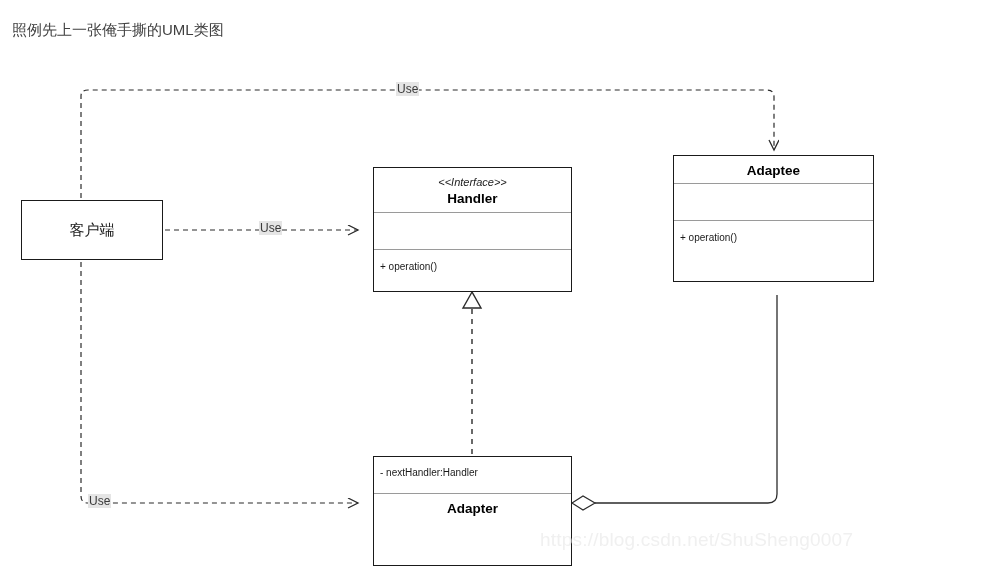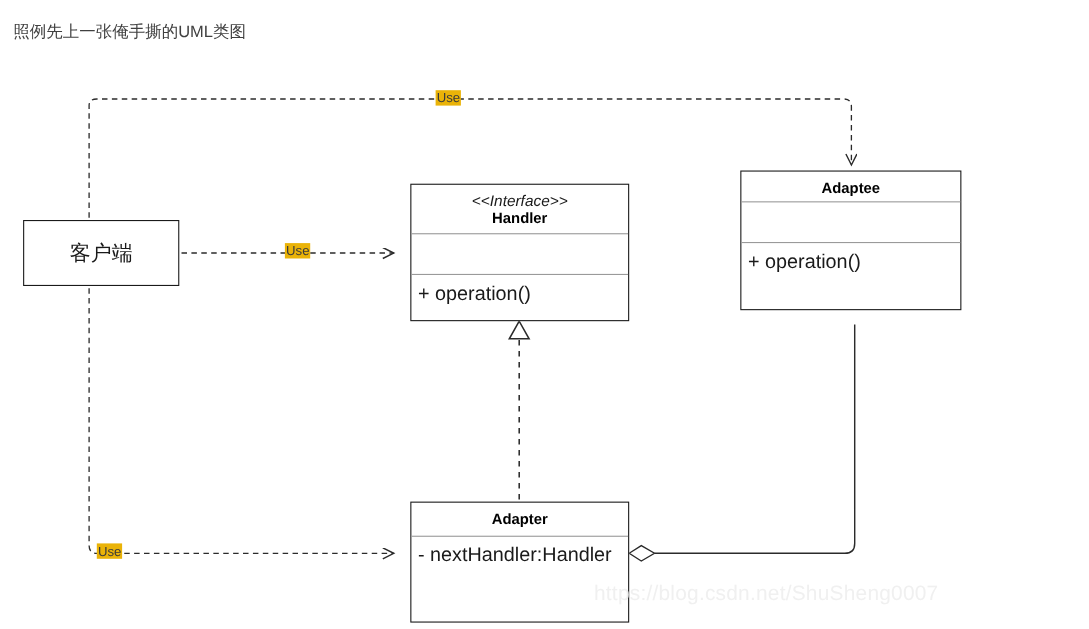--- a/index.html
+++ b/index.html
@@ -50,58 +50,58 @@
   .uml-compartment + .uml-compartment {
     border-top: 1.4px solid #9a9a9a;
   }
   .uml-header {
     text-align: center;
     padding-top: 6px;
   }
   .uml-stereotype {
     display: block;
     font-style: italic;
-    font-size: 14px;
+    font-size: 11px;
     line-height: 16px;
     color: #1a1a1a;
   }
   .uml-name {
     display: block;
     font-weight: bold;
     font-size: 13.5px;
     line-height: 18px;
     color: #000000;
   }
   .uml-member {
-    font-size: 18px;
+    font-size: 10px;
     line-height: 16px;
     color: #1a1a1a;
     padding: 9px 0 0 6px;
     text-align: left;
     white-space: nowrap;
   }
   .uml-empty {
     min-height: 10px;
   }
   
   .uml-plain {
     position: absolute;
     box-sizing: border-box;
     background: #ffffff;
     border: 1.4px solid #1a1a1a;
     display: flex;
     align-items: center;
     justify-content: center;
-    font-size: 19px;
+    font-size: 15px;
     color: #1a1a1a;
   }
   
   .edge-label {
     position: absolute;
-    background: #eab308;
+    background: #e5e5e5;
     font-size: 12px;
     line-height: 14px;
     color: #3a3a3a;
     padding: 0 1px;
     white-space: nowrap;
   }
   
   .watermark {
     position: absolute;
     left: 540px;
@@ -173,26 +173,26 @@
     <div class="uml-compartment uml-header" style="height:27px;">
       <span class="uml-name">Adaptee</span>
     </div>
     <div class="uml-compartment uml-empty" style="height:37px;"></div>
     <div class="uml-compartment" style="flex:1;">
       <div class="uml-member">+ operation()</div>
     </div>
   </div>
 
   <div class="uml-class" style="left:373px; top:456px; width:199px; height:110px;">
+    <div class="uml-compartment" style="height:36px;">
+      <div class="uml-member" style="padding-top:8px;">- nextHandler:Handler</div>
+    </div>
     <div class="uml-compartment uml-header" style="height:30px;">
       <span class="uml-name">Adapter</span>
     </div>
-    <div class="uml-compartment" style="height:36px;">
-      <div class="uml-member" style="padding-top:8px;">- nextHandler:Handler</div>
-    </div>
   </div>
 
   <div class="edge-label" style="left:259px; top:221px;">Use</div>
 
   <div class="edge-label" style="left:396px; top:82px;">Use</div>
 
   <div class="edge-label" style="left:88px; top:494px;">Use</div>
 
   <div class="watermark">https://blog.csdn.net/ShuSheng0007</div>
 

